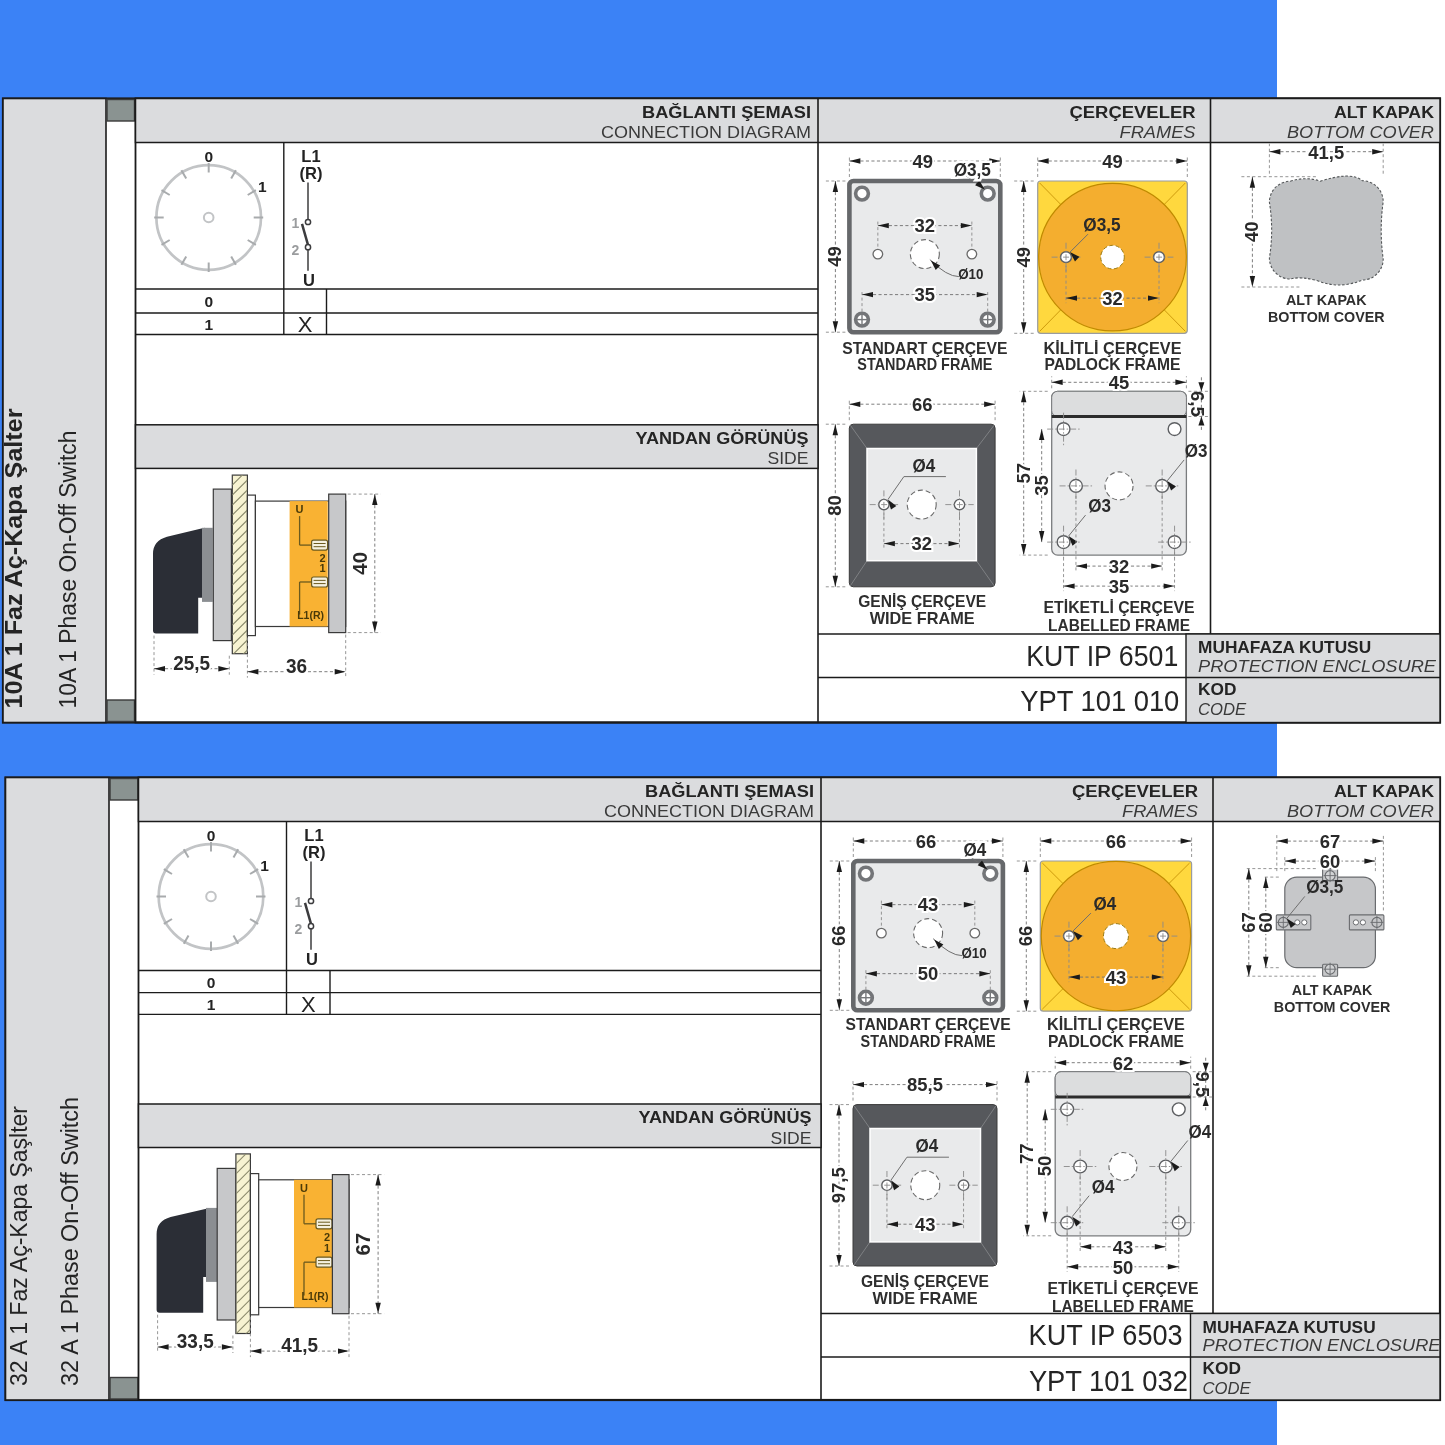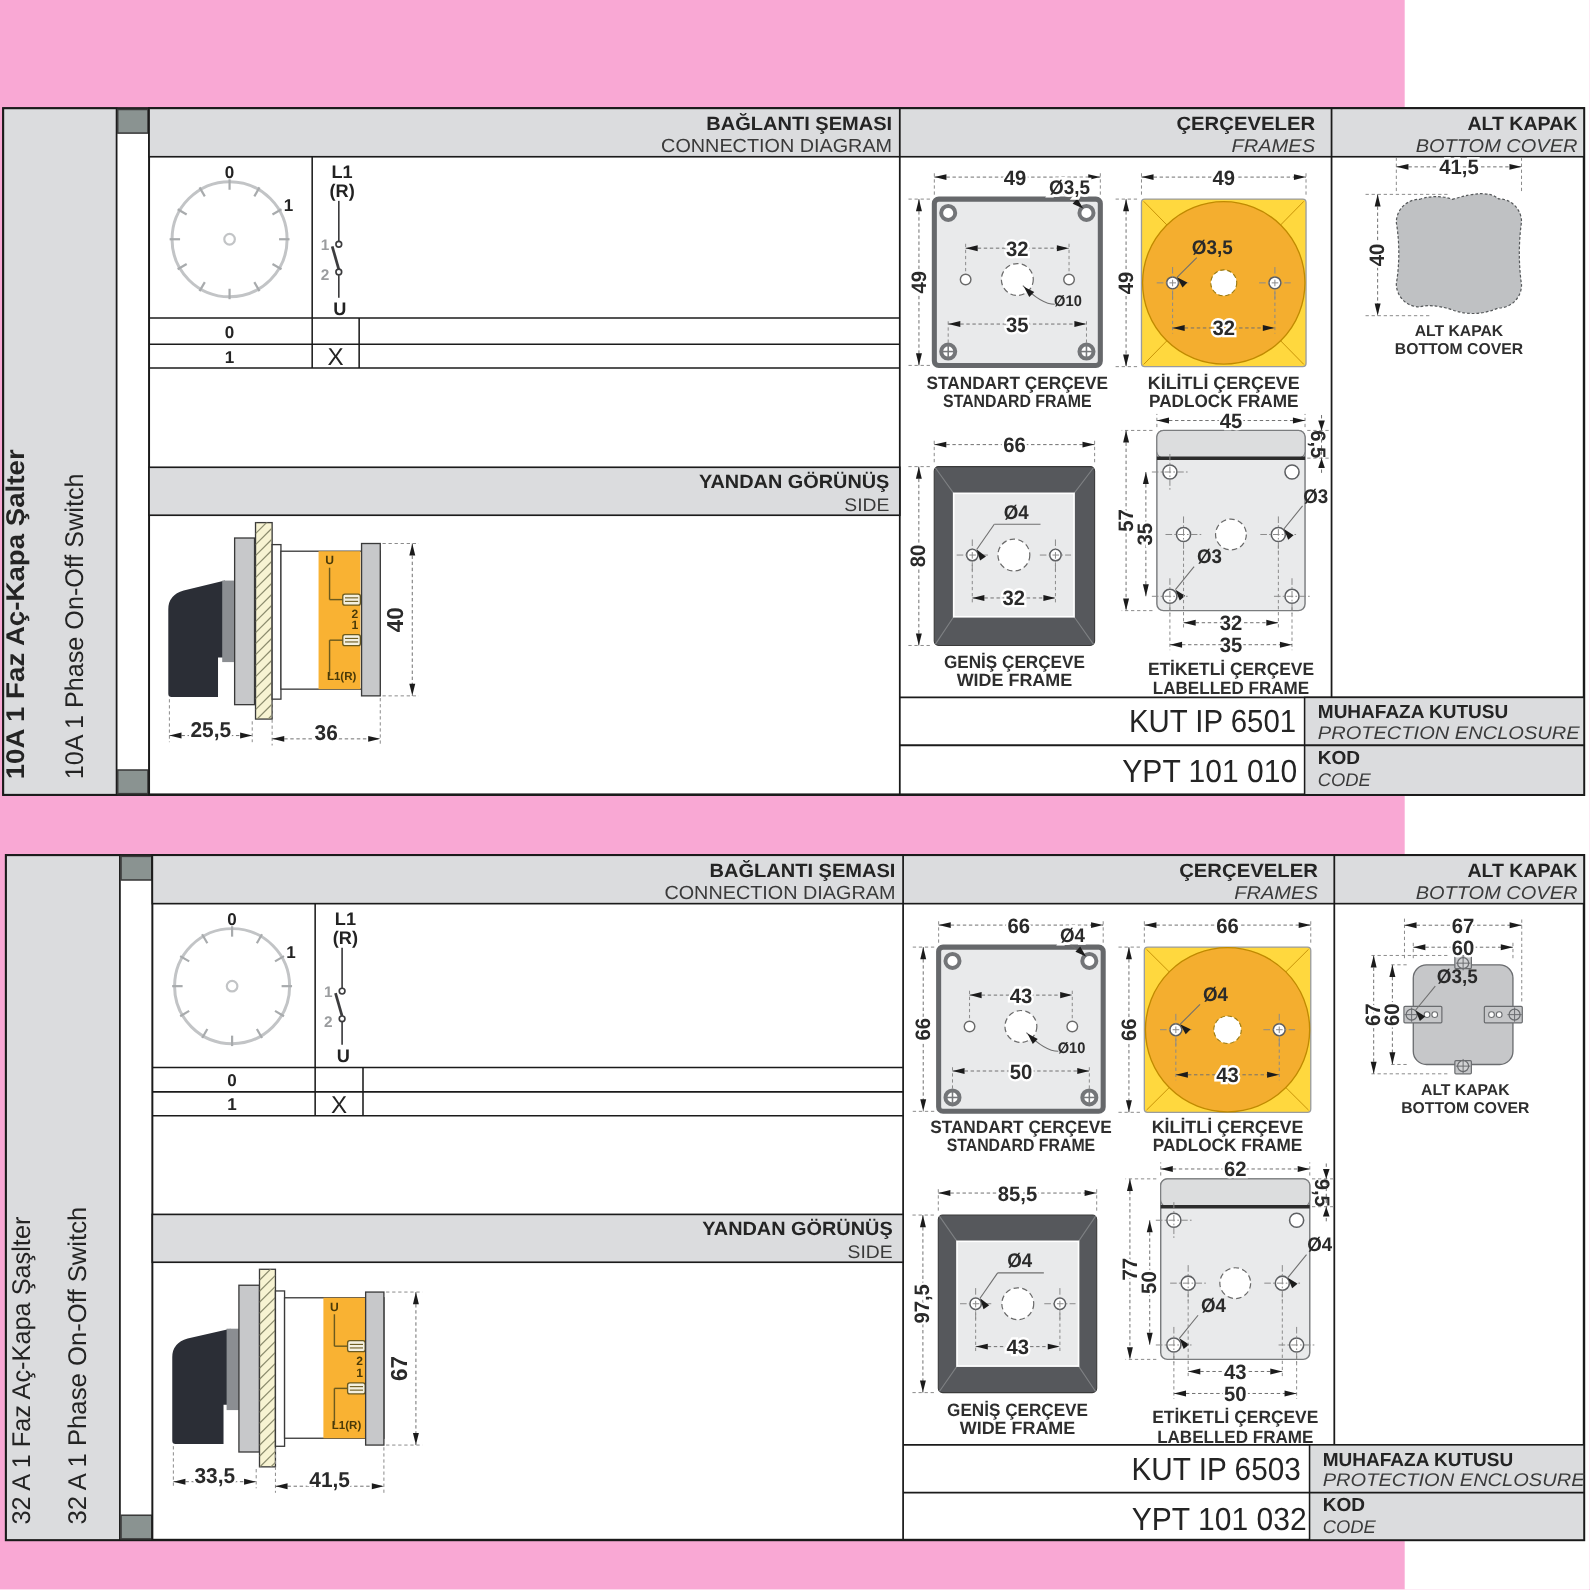--- a/index.html
+++ b/index.html
@@ -1,16 +1,16 @@
 <!DOCTYPE html>
 <html><head>
 <meta charset="utf-8">
 <style>
   html,body { margin:0; padding:0; background:#ffffff; }
-  #page { position:relative; width:1277px; height:1445px; background:#f9a8d4;
+  #page { position:relative; width:1277px; height:1445px; background:#3b82f6;
           font-family:"Liberation Sans", sans-serif; }
   svg text { font-family:"Liberation Sans", sans-serif; }
 </style>
 </head>
 <body>
 
 <div id="page">
 <svg width="1445" height="1445" viewBox="0 0 1445 1445">
 
 <g>

